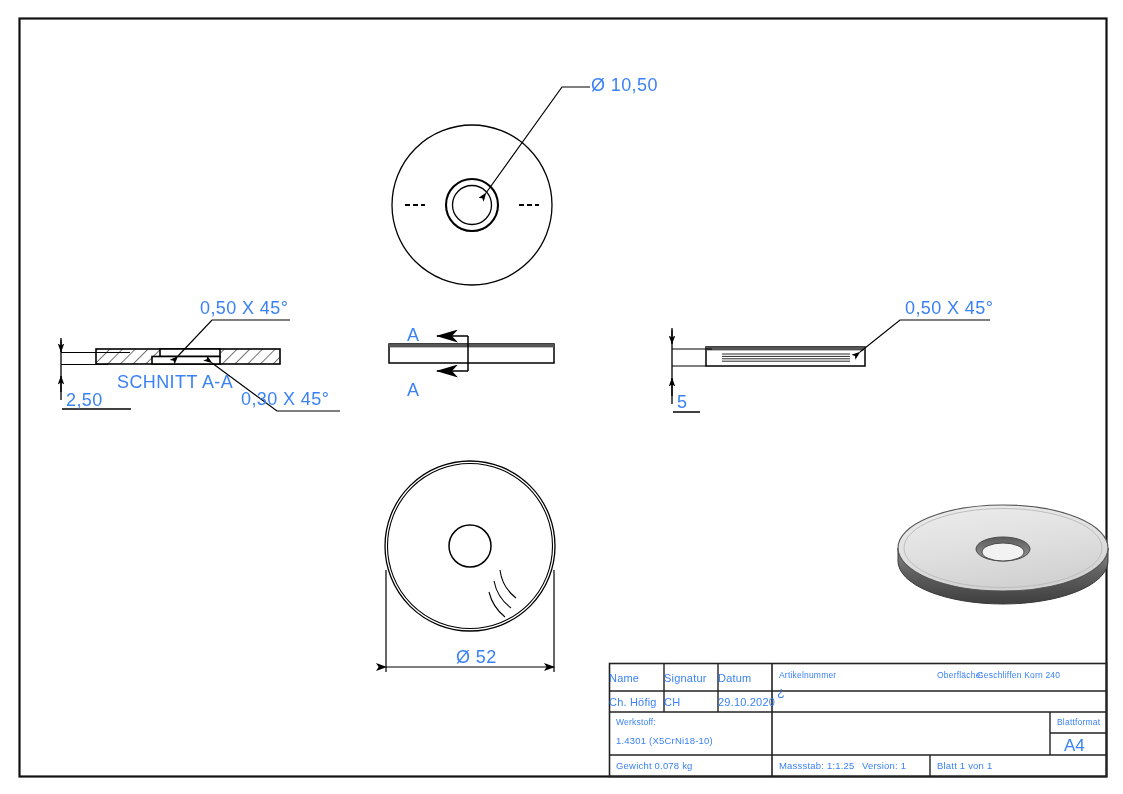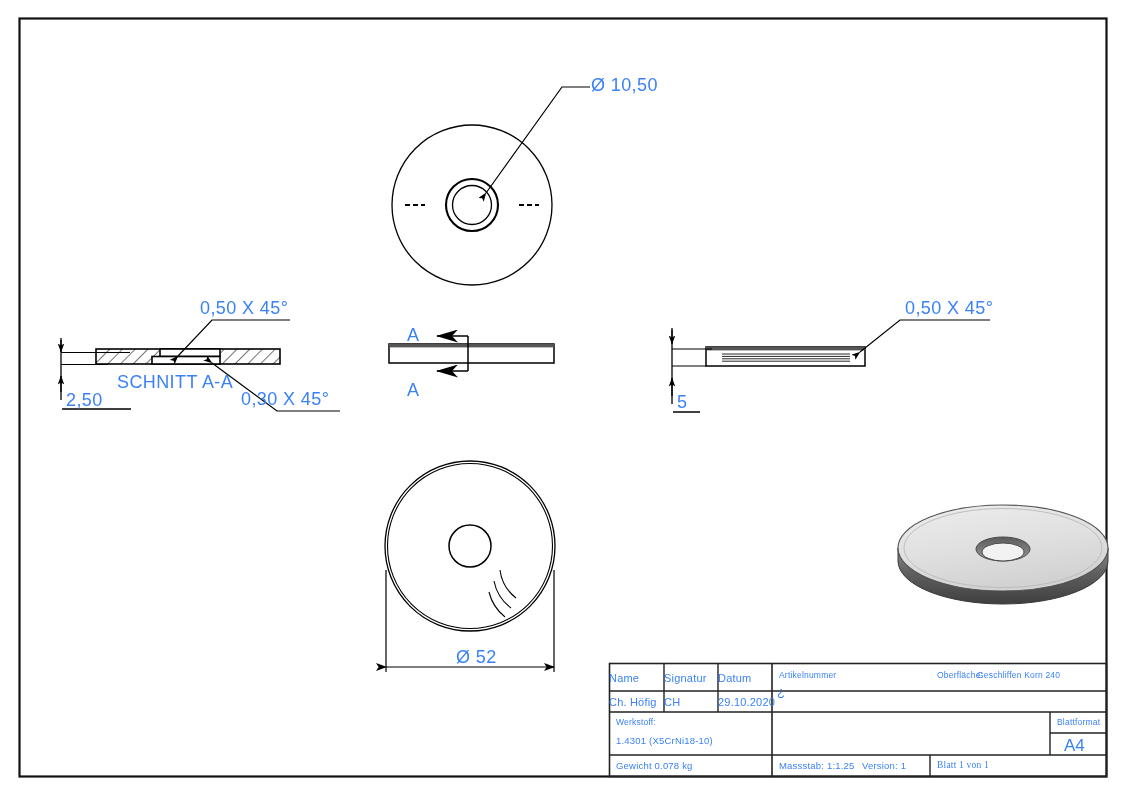--- a/index.html
+++ b/index.html
@@ -182,15 +182,15 @@
   <div class="lbl tb-h" style="left:977px;top:670px;">Geschliffen Korn 240</div>
 
   <div class="lbl tb-h" style="left:616px;top:717px;">Werkstoff:</div>
   <div class="lbl tb-v" style="left:616px;top:735px;">1.4301 (X5CrNi18-10)</div>
   <div class="lbl tb-h" style="left:1057px;top:717px;">Blattformat</div>
   <div class="lbl a4" style="left:1064px;top:736px;text-align:right;">A4</div>
 
   <div class="lbl tb-v" style="left:616px;top:760px;">Gewicht 0.078 kg</div>
   <div class="lbl tb-v" style="left:779px;top:760px;">Massstab: 1:1.25</div>
   <div class="lbl tb-v" style="left:862px;top:760px;">Version: 1</div>
-  <div class="lbl tb-v" style="left:937px;top:760px;font-family:Liberation Serif, serif;">Blatt 1 von 1</div>
+  <div class="lbl tb-v" style="left:937px;top:760px;">Blatt 1 von 1</div>
 
 </div>
 
 </body></html>

